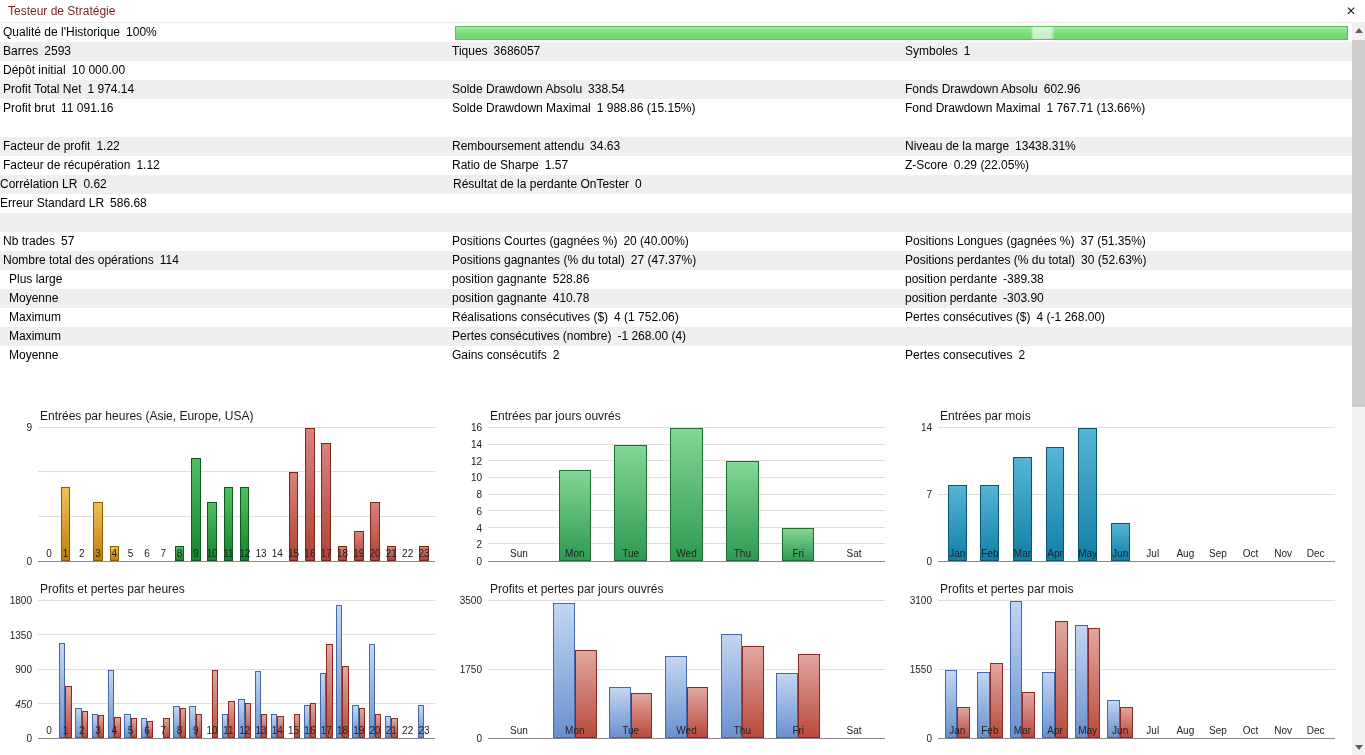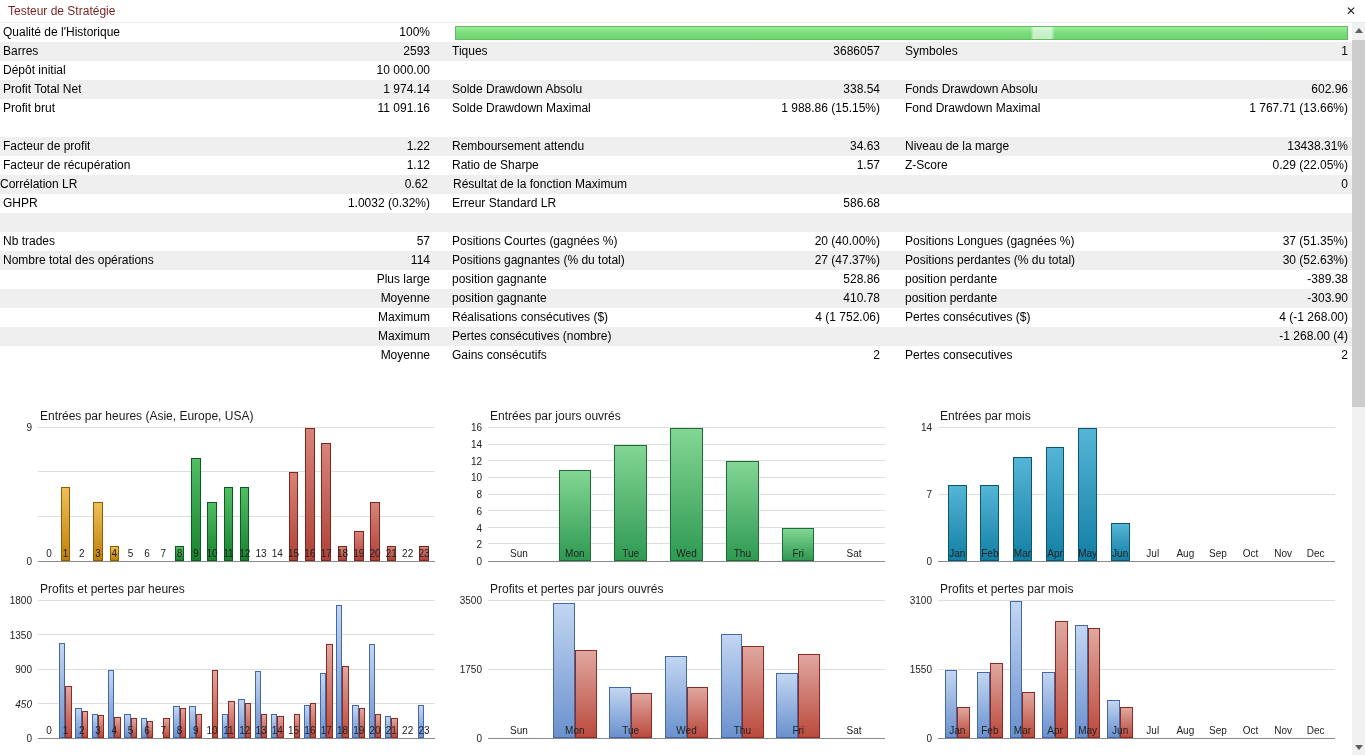--- a/index.html
+++ b/index.html
@@ -9,21 +9,21 @@
     font-family:"Liberation Sans","DejaVu Sans",sans-serif; font-size:12px; color:#000;
   }
   
   .titlebar { position:absolute; top:0; left:0; right:0; height:23px; background:#fff; border-bottom:1px solid #ececec; }
   .titlebar .title { position:absolute; left:8px; top:4px; font-size:12px; }
   .close-btn { position:absolute; right:5px; top:2px; width:18px; height:18px; text-align:center; line-height:18px; font-size:12px; color:#222; cursor:pointer; }
   
   .stats { position:absolute; top:23px; left:0; width:1352px; }
   .srow { position:relative; display:flex; height:19px; line-height:19px; white-space:nowrap; }
   .srow.alt { background:#efefef; }
-  .cell { display:flex; justify-content:space-between; overflow:hidden; }
+  .cell { display:flex; overflow:hidden; }
   .cell .lab { overflow:hidden; }
   .cell .val { margin-left:6px; }
   .c1 { width:452px; padding:0 22px 0 3px; }
   .c2 { width:453px; padding:0 25px 0 0; }
   .c3 { flex:1; padding:0 4px 0 0; }
   .progress {
     position:absolute; left:455px; top:3px; height:14px; width:893px;
     border:1px solid #63bc63;
     background:
       linear-gradient(90deg, rgba(255,255,255,0) 0%, rgba(255,255,255,0) 64.5%, rgba(255,255,255,.6) 64.8%, rgba(255,255,255,.6) 66.8%, rgba(255,255,255,0) 67.2%),
@@ -174,29 +174,25 @@
       <span class="lab">Z-Score</span>
       <span class="val">0.29 (22.05%)</span>
     </div>
   </div>
     <div class="srow alt">
     <div class="cell c2">
       <span class="lab">Corrélation LR</span>
       <span class="val">0.62</span>
     </div>
     <div class="cell c3">
-      <span class="lab">Résultat de la fonction Maximum</span>
+      <span class="lab">Résultat de la perdante OnTester</span>
       <span class="val">0</span>
     </div>
   </div>
     <div class="srow">
-    <div class="cell c1">
-      <span class="lab">GHPR</span>
-      <span class="val">1.0032 (0.32%)</span>
-    </div>
     <div class="cell c2">
       <span class="lab">Erreur Standard LR</span>
       <span class="val">586.68</span>
     </div>
     <div class="cell c3">
       <span class="lab"></span>
       <span class="val"></span>
     </div>
   </div>
     <div class="srow alt">

